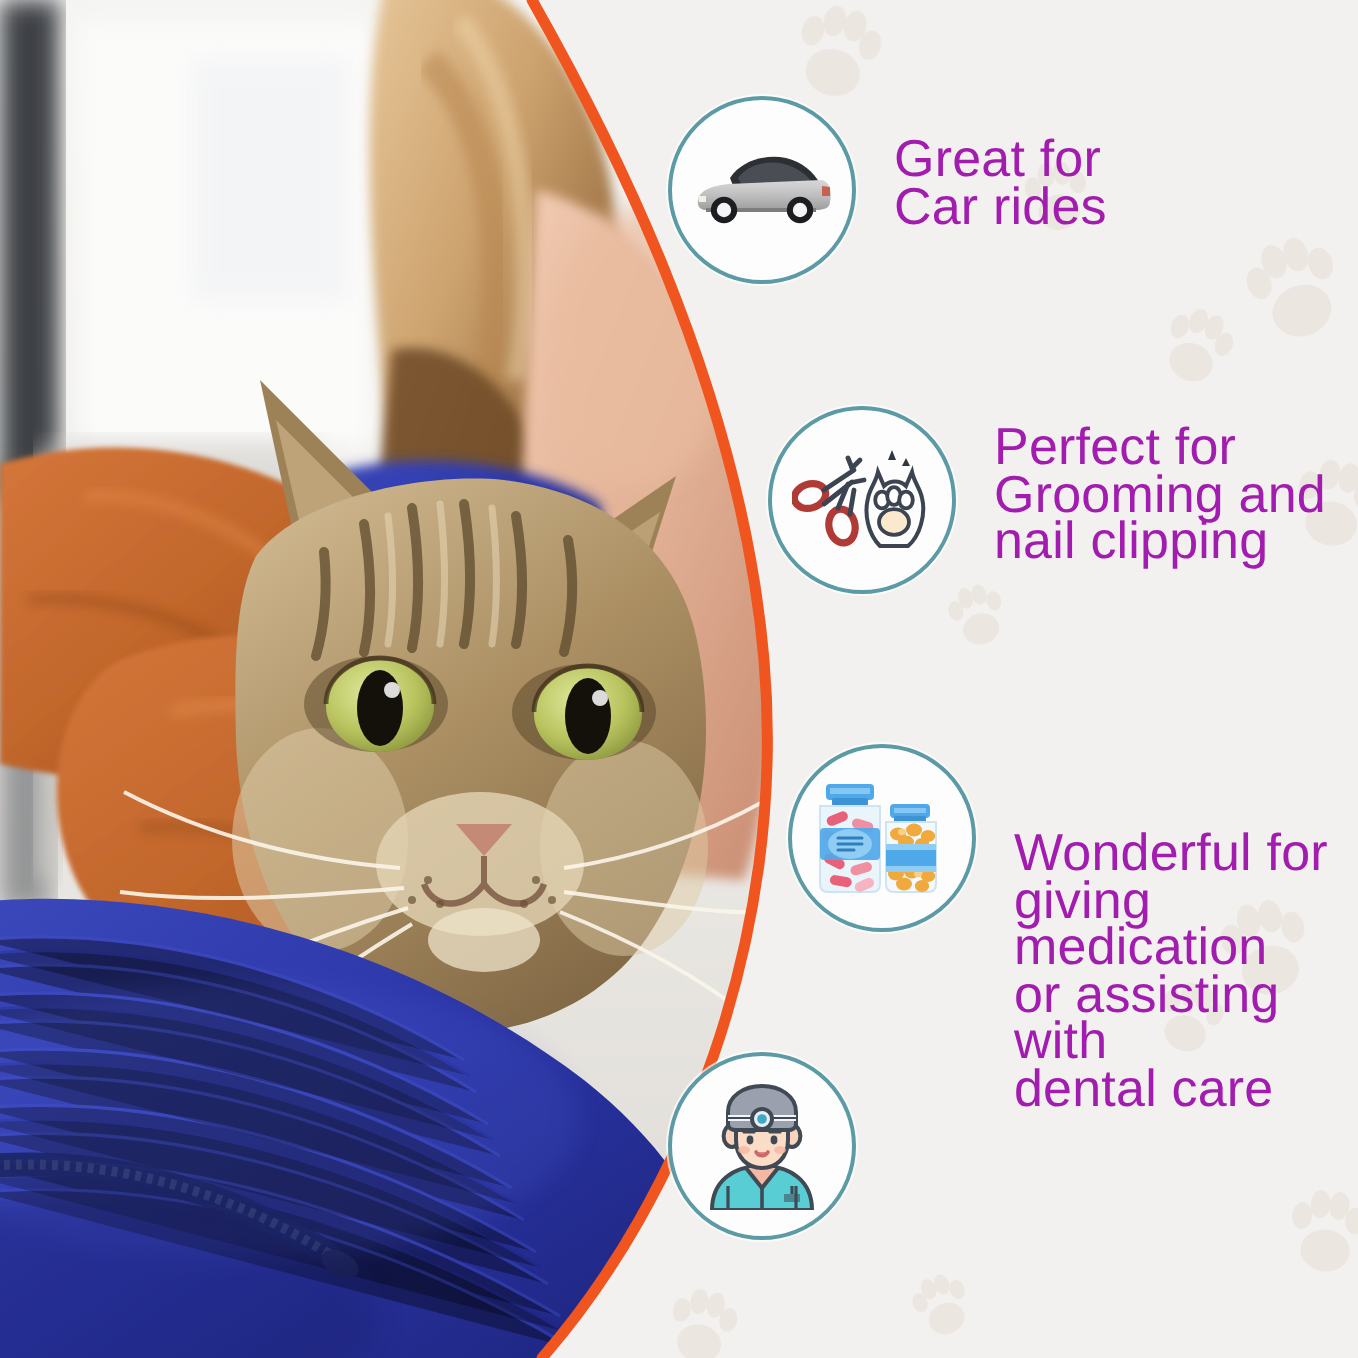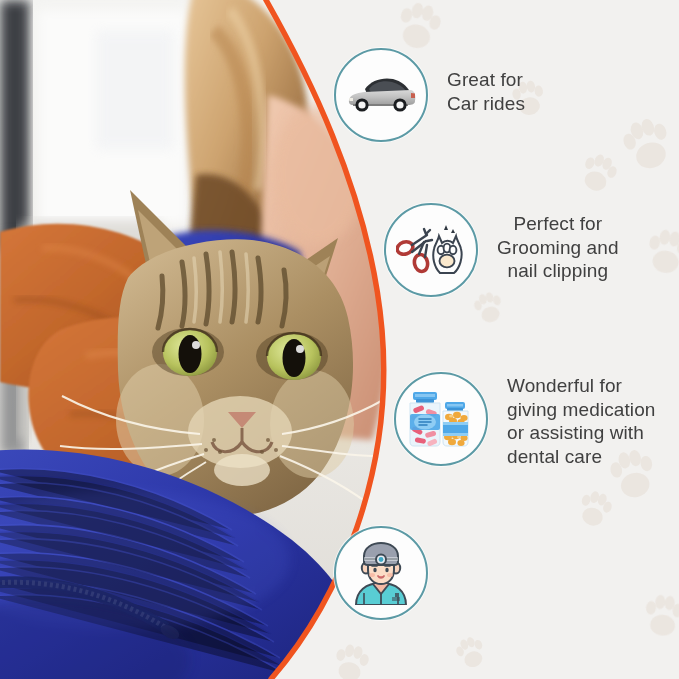--- a/index.html
+++ b/index.html
@@ -28,33 +28,33 @@
   .f-circle {
     width:94px; height:94px; flex:0 0 94px;
     border-radius:50%;
     background:#fdfdfd;
     border:2px solid #5c9aa5;
     display:flex; align-items:center; justify-content:center;
     box-shadow:0 0 0 1px rgba(255,255,255,.7);
   }
   .f-text {
     margin-left:19px;
-    font-size:19px;
+    font-size:26px;
     line-height:23.5px;
-    color:#404040;
+    color:#a21caf;
     letter-spacing:.1px;
     white-space:pre-line;
     padding-top:2px;
   }
   #feat0 { left:16px; top:48px; }
   #feat0 .f-text { padding-top:20px; }
-  #feat1 { left:66px; top:203px;text-align:center; }
+  #feat1 { left:66px; top:203px; }
   #feat1 .f-text { padding-top:9px; }
   #feat2 { left:76px; top:372px; }
-  #feat2 .f-text { padding-top:-2px; }
+  #feat2 .f-text { padding-top:-2px;margin-top:41px; }
   #feat3 { left:16px; top:526px; }
   #feat3 .f-text { padding-top:0px; }
 </style>
 </head>
 <body>
 
 <div id="stage">
 
   <svg class="pawbg" viewBox="0 0 679 679" xmlns="http://www.w3.org/2000/svg">
     <defs>

